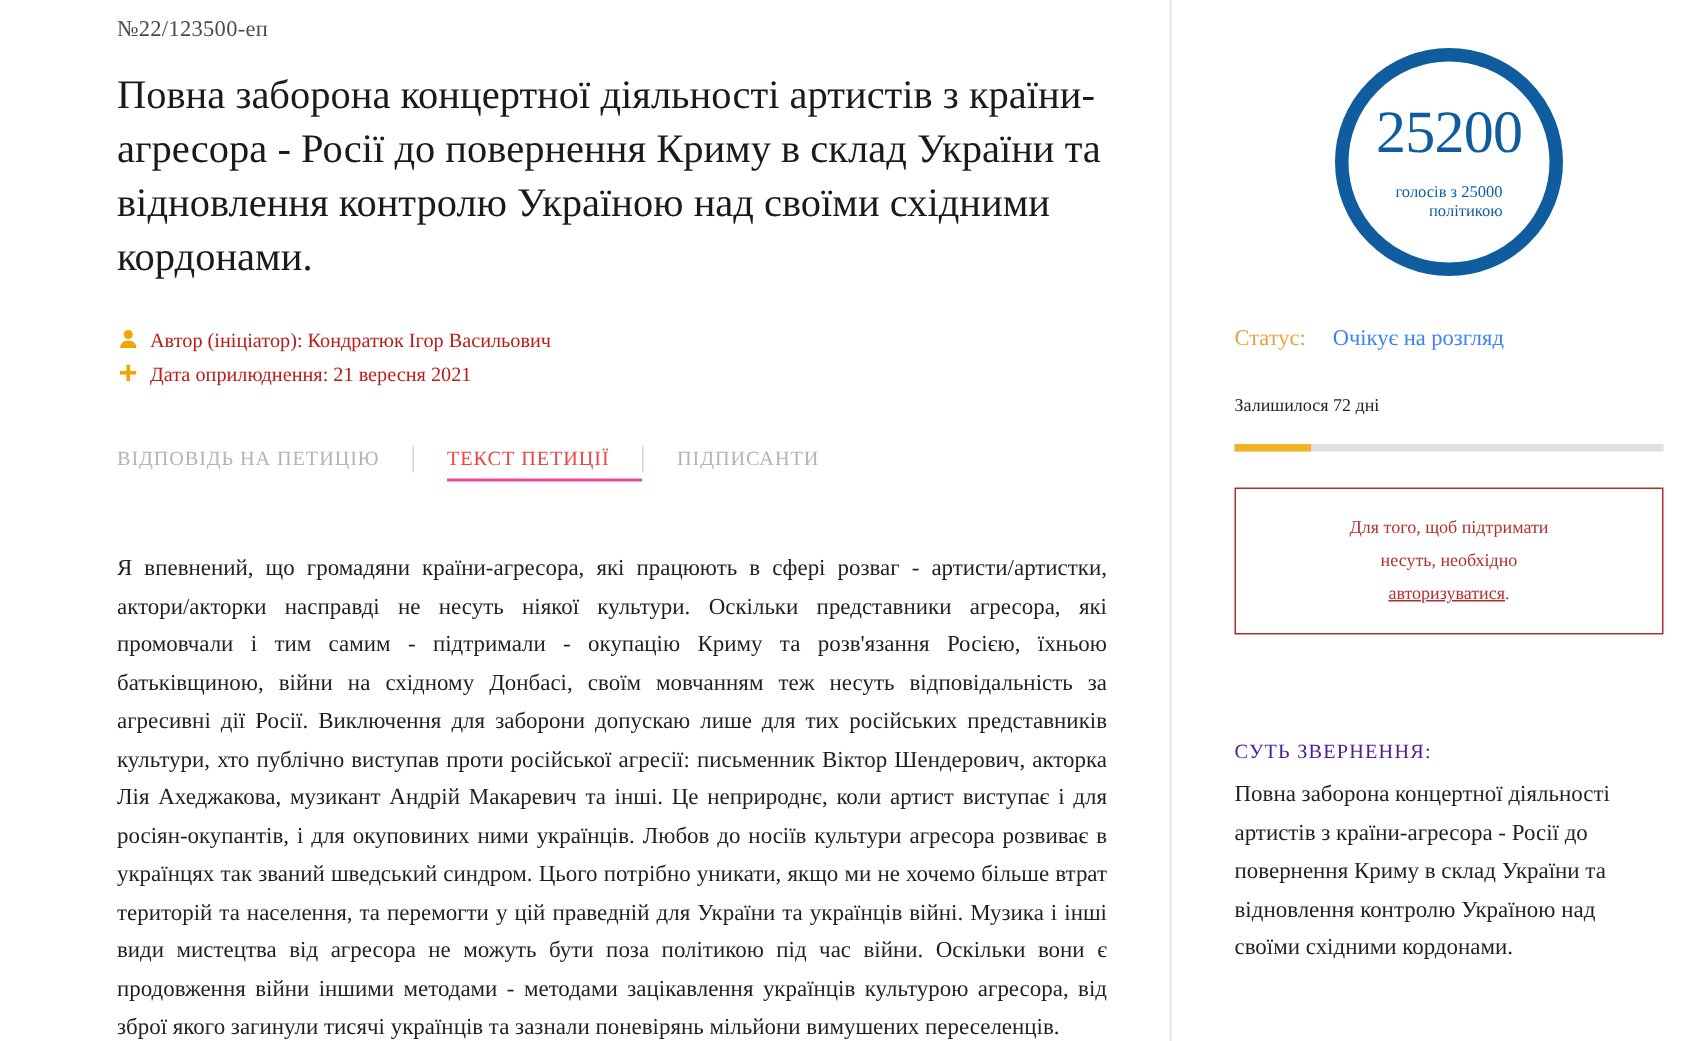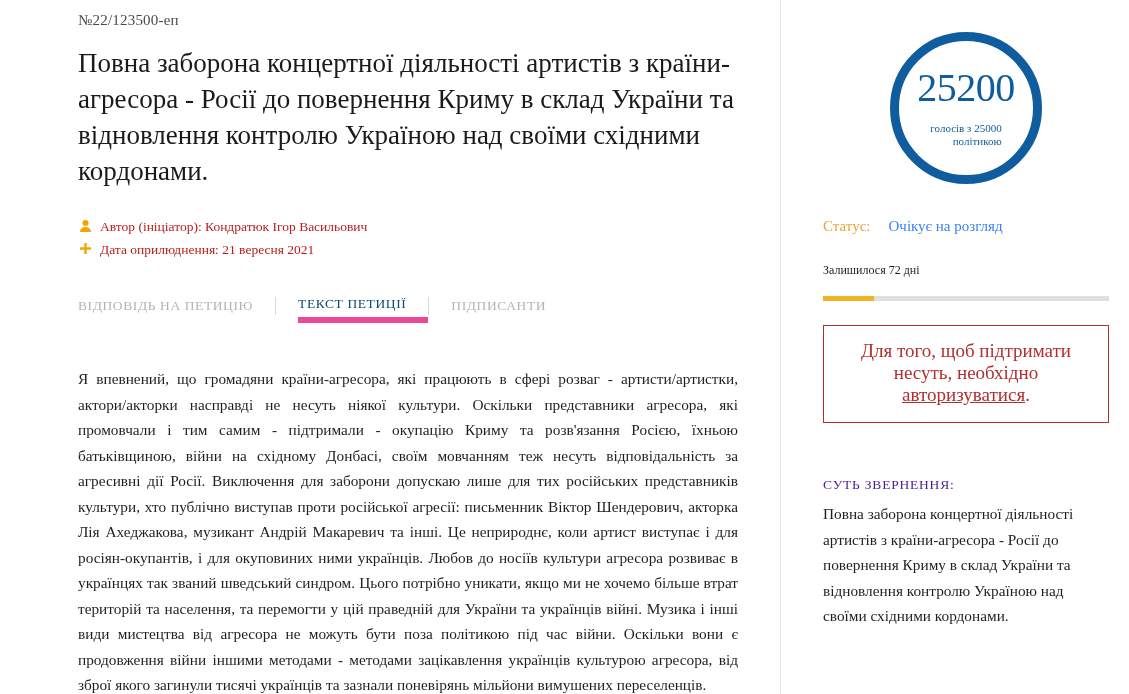--- a/index.html
+++ b/index.html
@@ -70,22 +70,22 @@
     font-family: "Liberation Serif", serif;
     font-size: 13.5px;
     letter-spacing: 0.6px;
     text-transform: uppercase;
     color: #b4b4b4;
     padding: 0 22px 6px 0;
     cursor: pointer;
     white-space: nowrap;
   }
   .tab.active {
-    color: #0c4a6e;
-    border-bottom: 6px solid #ec4899;
+    color: #ef4444;
+    border-bottom: 2px solid #ec4899;
     padding-bottom: 5px;
   }
   .tab-divider {
     width: 1px;
     height: 18px;
     background: #d9d9d9;
     margin: 0 22px 6px 0;
   }
 
   .body-text {
@@ -162,24 +162,24 @@
   }
   .progress-fill {
     height: 5px;
     background: #f0b323;
     width: 18%;
   }
   .auth-box {
     border: 1px solid #b03030;
     padding: 14px 18px 16px;
     text-align: center;
-    font-size: 19px;
+    font-size: 12px;
     line-height: 22px;
     color: #b03030;
-    margin-bottom: 54px;
+    margin-bottom: 70px;
   }
   .auth-box a {
     color: #b03030;
     text-decoration: underline;
   }
   .essence-title {
     font-size: 13.5px;
     letter-spacing: 0.8px;
     color: #4c1d95;
     text-transform: uppercase;

